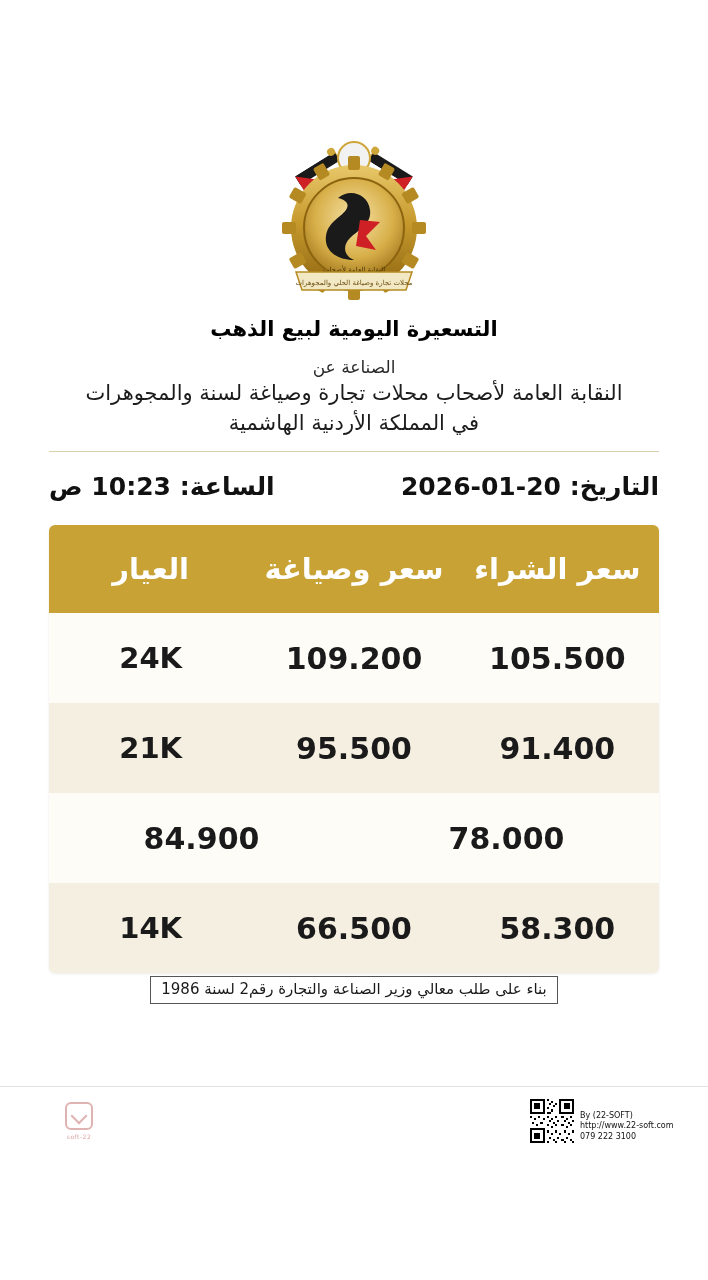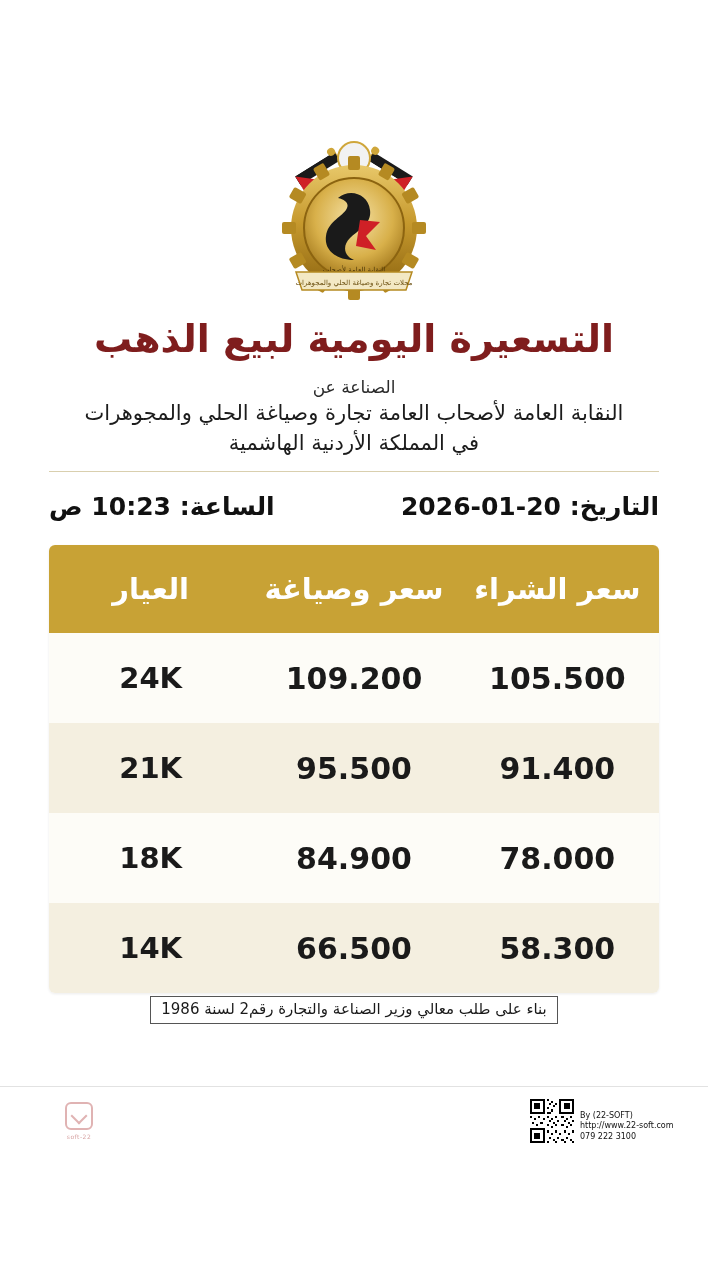--- a/index.html
+++ b/index.html
@@ -32,23 +32,23 @@
     margin-top: 130px;
     width: 210px;
     height: 175px;
     position: relative;
   }
   .logo-svg { display: block; width: 100%; height: 100%; }
 
   
   .title {
     margin-top: 12px;
-    font-size: 38px;
+    font-size: 21px;
     font-weight: bold;
-    color: #7f1d1d;
+    color: #000000;
     letter-spacing: 0px;
     text-align: right;
   }
   .sub1 {
     margin-top: 16px;
     font-size: 17px;
     color: #2a2a2a;
     text-align: center;
   }
   .sub2 {
@@ -282,21 +282,21 @@
 
       <g transform="translate(105,150)">
         <path d="M-58,-8 L58,-8 L52,10 L-52,10 Z" fill="#f3e8c4" stroke="#b58a22" stroke-width="1.5"></path>
         <text x="0" y="5" text-anchor="middle" font-size="7" fill="#6b4f10" font-family="DejaVu Sans, sans-serif">محلات تجارة وصياغة الحلي والمجوهرات</text>
       </g>
     </svg>
   </div>
 
   <div class="title">التسعيرة اليومية لبيع الذهب</div>
   <div class="sub1">الصناعة عن</div>
-  <div class="sub2">النقابة العامة لأصحاب العامة تجارة وصياغة الحلي والمجوهرات</div>
+  <div class="sub2">النقابة العامة لأصحاب محلات تجارة وصياغة لسنة والمجوهرات</div>
   <div class="sub3">في المملكة الأردنية الهاشمية</div>
 
   <div class="divider"></div>
 
   <div class="dateline">
     <div class="seg">
       <span>التاريخ:</span>
       <span class="val">20-01-2026</span>
     </div>
     <div class="seg">
@@ -320,21 +320,20 @@
 
     <div class="trow alt">
       <div class="td">91.400</div>
       <div class="td">95.500</div>
       <div class="td karat">21K</div>
     </div>
 
     <div class="trow">
       <div class="td">78.000</div>
       <div class="td">84.900</div>
-      <div class="td karat">18K</div>
     </div>
 
     <div class="trow alt">
       <div class="td">58.300</div>
       <div class="td">66.500</div>
       <div class="td karat">14K</div>
     </div>
   </div>
 
   <div class="footnote">بناء على طلب معالي وزير الصناعة والتجارة رقم2 لسنة 1986</div>

